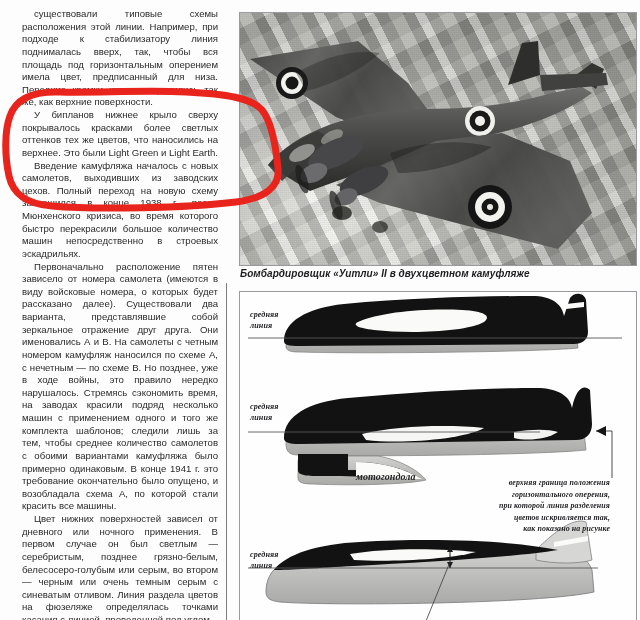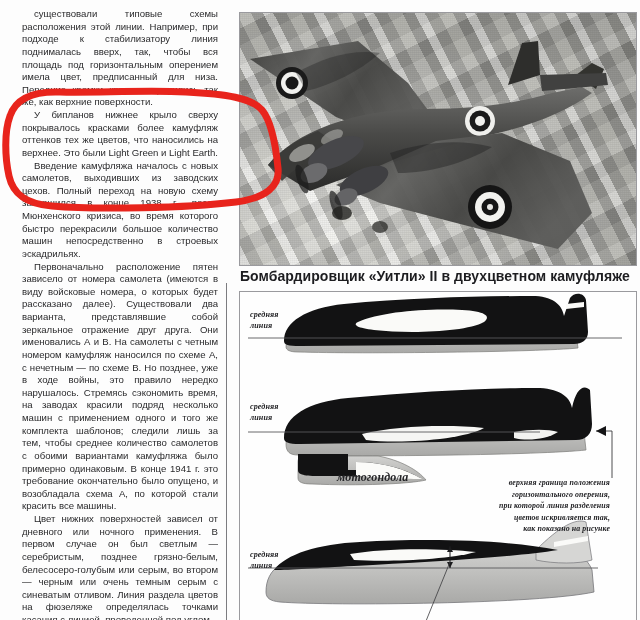--- a/index.html
+++ b/index.html
@@ -89,22 +89,23 @@
     left: 0; top: 0;
   }
 
   
   #photo-caption {
     position: absolute;
     left: 240px;
     top: 268px;
     width: 400px;
     font-family: "Liberation Sans", sans-serif;
-    font-size: 14px;
+    font-size: 10px;
     font-weight: bold;
+    font-style: italic;
     color: #1d1d20;
     letter-spacing: 0.06px;
   }
 
   
   #diagram-frame {
     position: absolute;
     left: 239px;
     top: 291px;
     width: 396px;
@@ -123,21 +124,21 @@
     font-weight: bold;
     font-size: 8.1px;
     color: #242427;
     line-height: 10.5px;
     letter-spacing: 0.1px;
     white-space: pre-line;
   }
   #label-mid-1 { left: 10px;  top: 18px;  }
   #label-mid-2 { left: 10px;  top: 110px; }
   #label-mid-3 { left: 10px;  top: 258px; }
-  #label-nacelle { left: 97px; top: 180px; font-size: 12px; }
+  #label-nacelle { left: 116px; top: 180px; font-size: 10px; }
   #label-note {
     left: 198px; top: 185px; width: 172px;
     text-align: right;
     font-size: 7.9px;
     line-height: 11.6px;
     font-family: Liberation Serif, serif;
   }
 
   
   #red-annotation {
@@ -147,21 +148,21 @@
     pointer-events: none;
   }
 </style>
 </head>
 <body>
 
 <div id="page">
 
   <div id="text-column">
     <p>существовали типовые схемы расположения этой линии. Например, при подходе к стабилизатору линия поднималась вверх, так, чтобы вся площадь под горизонтальным оперением имела цвет, предписанный для низа. Передние кромки крыльев красились так же, как верхние поверхности.</p>
-    <p>У бипланов нижнее крыло сверху покрывалось красками более камуфляж оттенков тех же цветов, что наносились на верхнее. Это были Light Green и Light Earth.</p>
+    <p>У бипланов нижнее крыло сверху покрывалось красками более светлых оттенков тех же цветов, что наносились на верхнее. Это были Light Green и Light Earth.</p>
     <p>Введение камуфляжа началось с новых самолетов, выходивших из заводских цехов. Полный переход на новую схему завершился в конце 1938 г., после Мюнхенского кризиса, во время которого быстро перекрасили большое количество машин непосредственно в строевых эскадрильях.</p>
     <p>Первоначально расположение пятен зависело от номера самолета (имеются в виду войсковые номера, о которых будет рассказано далее). Существовали два варианта, представлявшие собой зеркальное отражение друг друга. Они именовались А и В. На самолеты с четным номером камуфляж наносился по схеме А, с нечетным — по схеме В. Но позднее, уже в ходе войны, это правило нередко нарушалось. Стремясь сэкономить время, на заводах красили подряд несколько машин с применением одного и того же комплекта шаблонов; следили лишь за тем, чтобы среднее количество самолетов с обоими вариантами камуфляжа было примерно одинаковым. В конце 1941 г. это требование окончательно было опущено, и возобладала схема А, по которой стали красить все машины.</p>
     <p>Цвет нижних поверхностей зависел от дневного или ночного применения. В первом случае он был светлым — серебристым, позднее грязно-белым, белесосеро-голубым или серым, во втором — черным или очень темным серым с синеватым отливом. Линия раздела цветов на фюзеляже определялась точками касания с линией, проведенной под углом</p>
 
   </div>
 
   <div id="column-rule"></div>
 
   <div id="photo-frame">
     <div class="terrain"></div>

